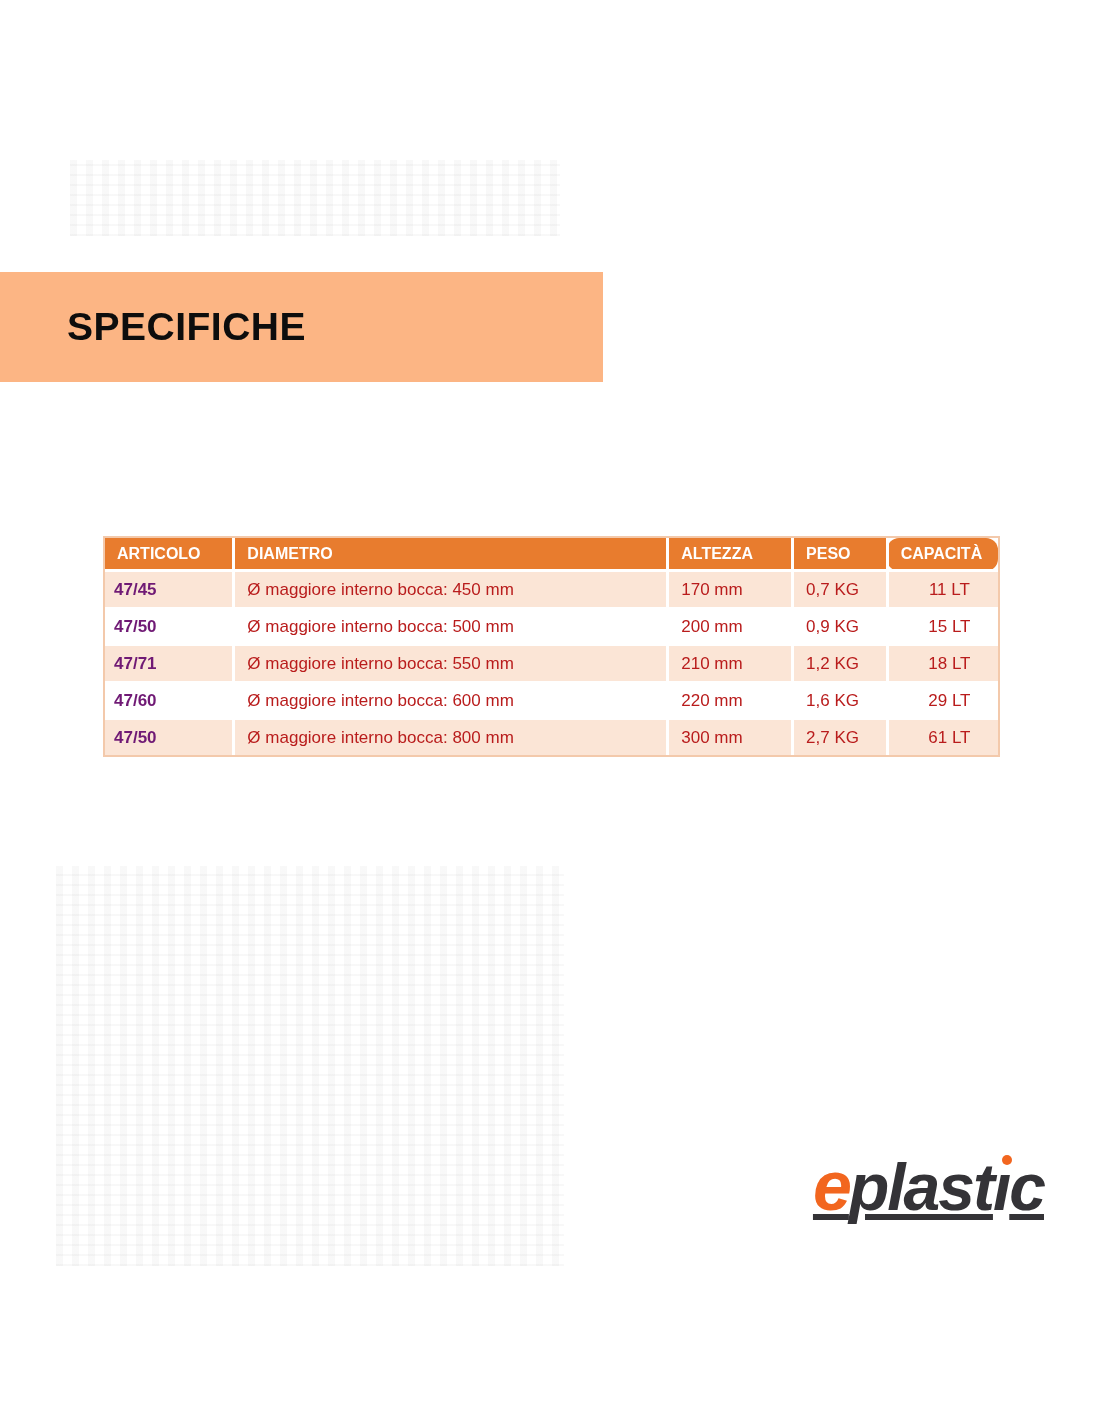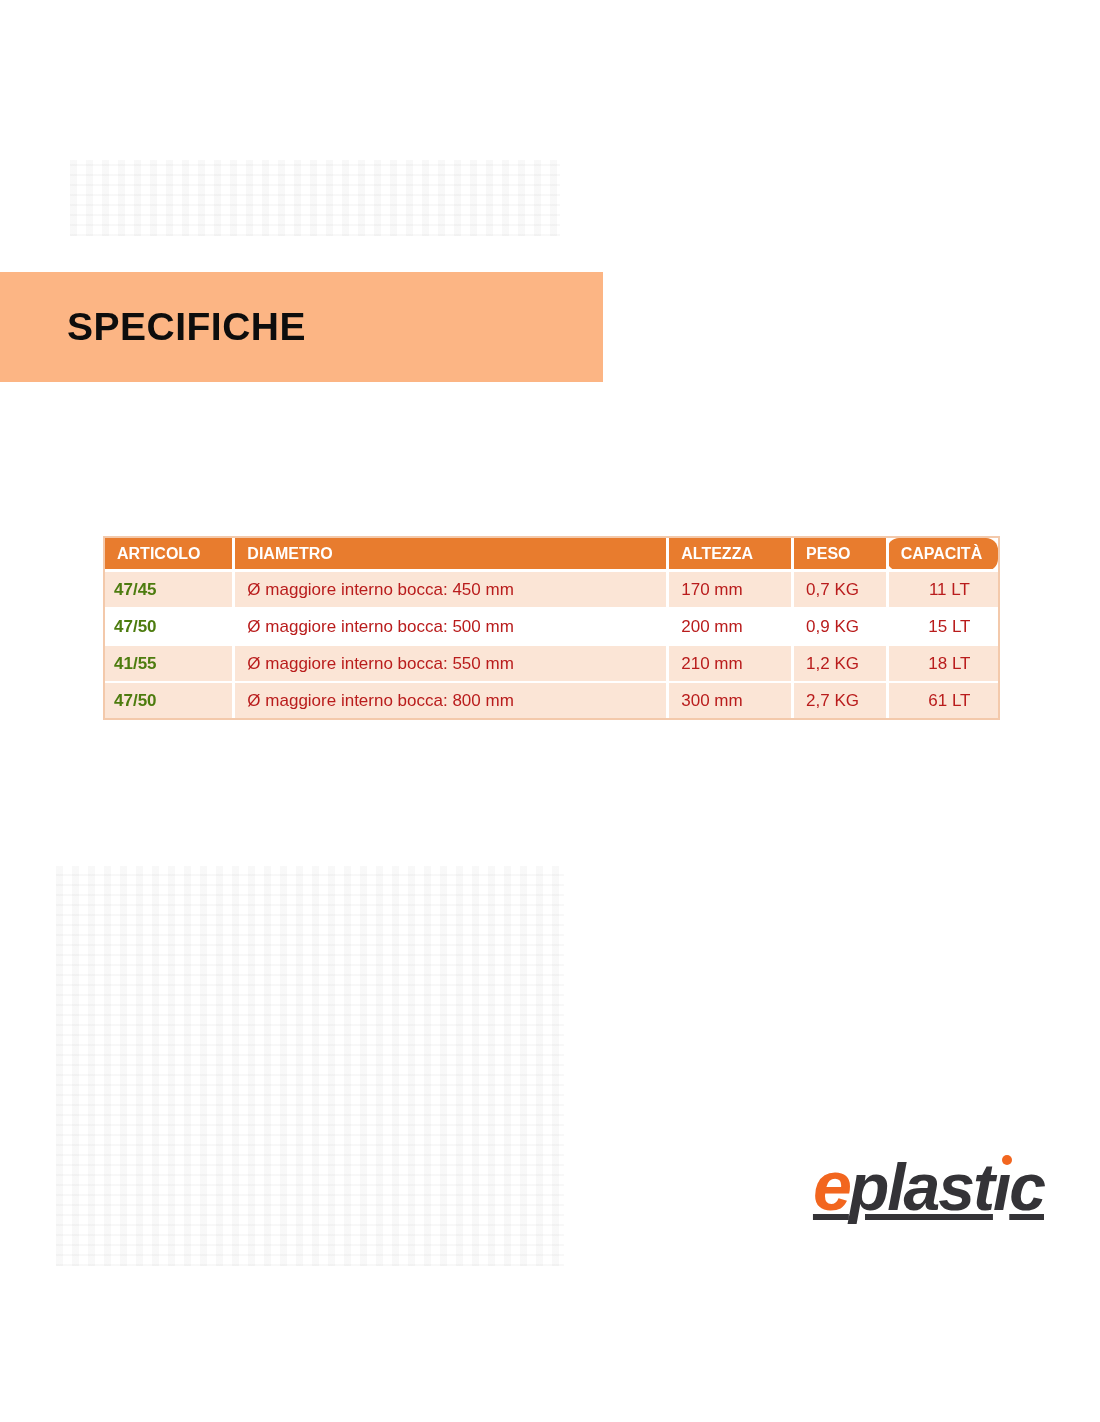--- a/index.html
+++ b/index.html
@@ -77,21 +77,21 @@
     padding:0 0 0 12px;
     border-right:3px solid #ffffff;
     border-bottom:2px solid #ffffff;
     white-space:nowrap;
     overflow:hidden;
   }
   table.spec td:last-child{border-right:none;text-align:center;}
   table.spec tr:last-child td{border-bottom:none;}
   table.spec tr.odd td{background:#FBE5D6;}
   table.spec tr.even td{background:#ffffff;}
-  table.spec td.article{font-weight:bold;color:#4d7c0f;padding-left:9px;}
+  table.spec td.article{font-weight:bold;color:#701a75;padding-left:9px;}
 
   
   .logo{
     position:absolute;
     top:1146px;
     right:56px;
     font-size:66px;
     font-weight:bold;
     font-style:italic;
     letter-spacing:-2px;
@@ -151,25 +151,32 @@
           <td>11 LT</td>
         </tr>
         <tr class="even">
           <td class="article">47/50</td>
           <td>Ø maggiore interno bocca: 500 mm</td>
           <td>200 mm</td>
           <td>0,9 KG</td>
           <td>15 LT</td>
         </tr>
         <tr class="odd">
-          <td class="article">41/55</td>
+          <td class="article">47/71</td>
           <td>Ø maggiore interno bocca: 550 mm</td>
           <td>210 mm</td>
           <td>1,2 KG</td>
           <td>18 LT</td>
+        </tr>
+        <tr class="even">
+          <td class="article">47/60</td>
+          <td>Ø maggiore interno bocca: 600 mm</td>
+          <td>220 mm</td>
+          <td>1,6 KG</td>
+          <td>29 LT</td>
         </tr>
         <tr class="odd">
           <td class="article">47/50</td>
           <td>Ø maggiore interno bocca: 800 mm</td>
           <td>300 mm</td>
           <td>2,7 KG</td>
           <td>61 LT</td>
         </tr>
       </tbody>
   </table>

